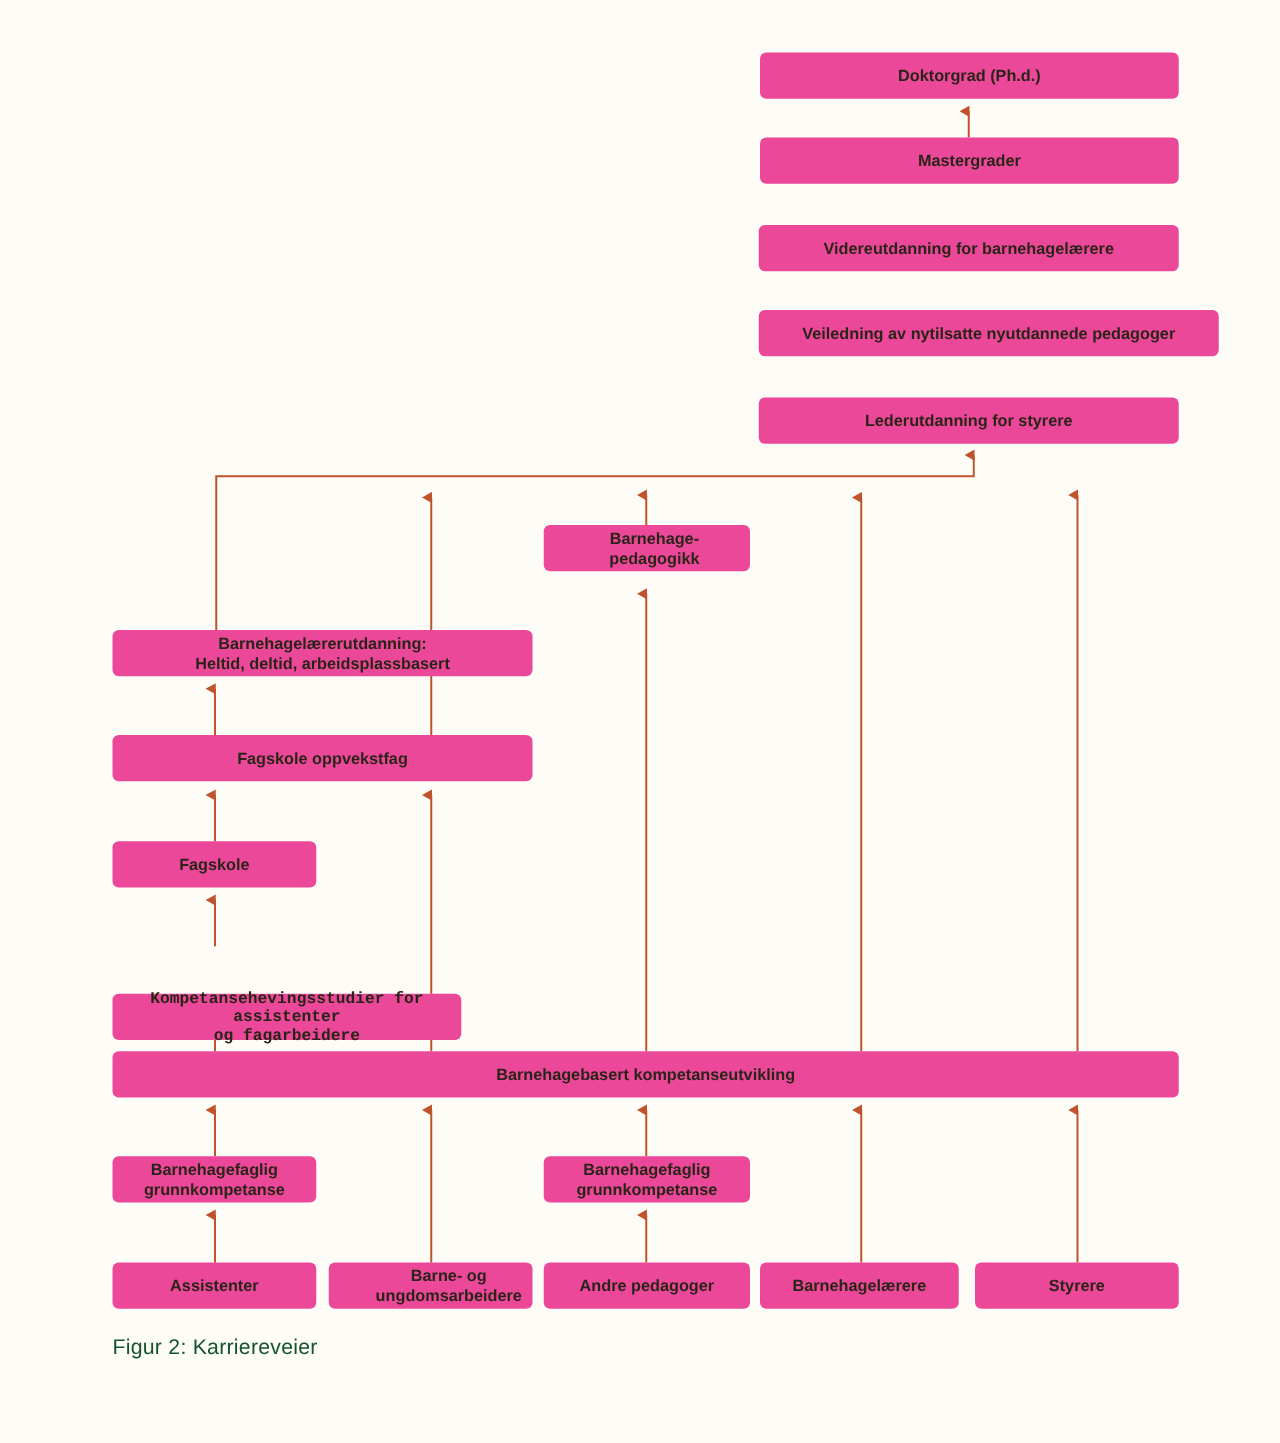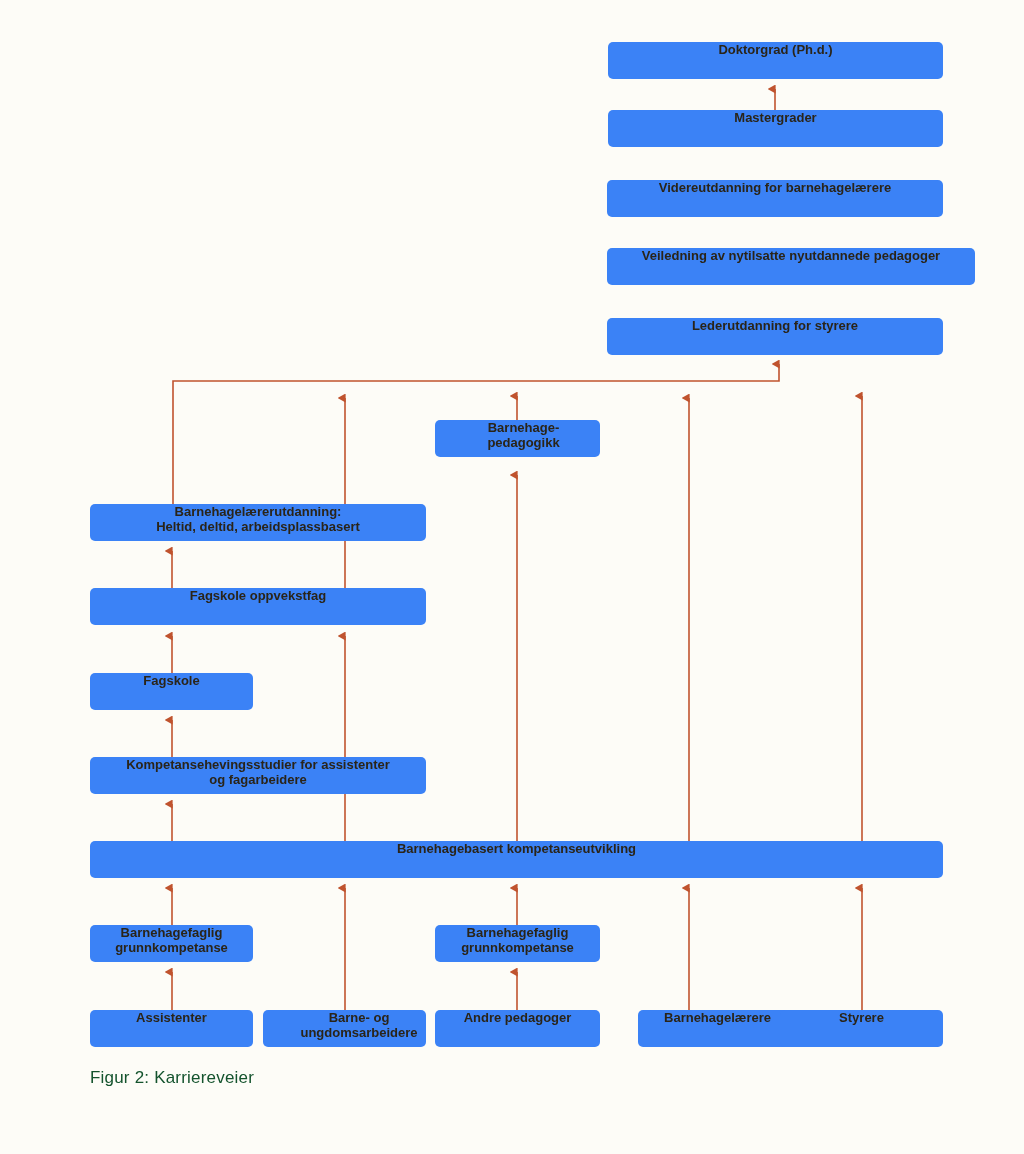--- a/index.html
+++ b/index.html
@@ -21,23 +21,24 @@
   #arrow-layer {
     position: absolute;
     left: 0;
     top: 0;
     width: 1024px;
     height: 1154px;
     pointer-events: none;
   }
   .node {
     position: absolute;
-    background: #3b82f6;
+    background: #ec4899;
     border-radius: 5px;
     display: flex;
+    align-items: center;
     justify-content: center;
     text-align: center;
     color: #2A2418;
     font-size: 13px;
     font-weight: 700;
     line-height: 1.18;
     padding: 0 8px;
     box-sizing: border-box;
   }
   .node .node-label {
@@ -125,21 +126,21 @@
   </div>
 
   <div class="node" style="left:90px; top:588px; width:336px; height:37px;">
     <span class="node-label">Fagskole oppvekstfag</span>
   </div>
 
   <div class="node" style="left:90px; top:673px; width:163px; height:37px;">
     <span class="node-label">Fagskole</span>
   </div>
 
-  <div class="node" style="left:90px; top:757px; width:336px; height:37px;">
+  <div class="node" style="left:90px; top:795px; width:279px; height:37px;font-family:Liberation Mono, monospace;">
     <span class="node-label">Kompetansehevingsstudier for assistenter
 og fagarbeidere</span>
   </div>
 
   <div class="node" style="left:90px; top:841px; width:853px; height:37px;">
     <span class="node-label">Barnehagebasert kompetanseutvikling</span>
   </div>
 
   <div class="node" style="left:90px; top:925px; width:163px; height:37px;">
     <span class="node-label">Barnehagefaglig
@@ -157,21 +158,21 @@
 
   <div class="node" style="left:263px; top:1010px; width:163px; height:37px;padding-left:37px;">
     <span class="node-label">Barne- og
 ungdomsarbeidere</span>
   </div>
 
   <div class="node" style="left:435px; top:1010px; width:165px; height:37px;">
     <span class="node-label">Andre pedagoger</span>
   </div>
 
-  <div class="node" style="left:608px; top:1010px; width:159px; height:37px;margin-left:30px;">
+  <div class="node" style="left:608px; top:1010px; width:159px; height:37px;">
     <span class="node-label">Barnehagelærere</span>
   </div>
 
   <div class="node" style="left:780px; top:1010px; width:163px; height:37px;">
     <span class="node-label">Styrere</span>
   </div>
 
   <div class="caption">Figur 2: Karriereveier</div>
 
 </div>

